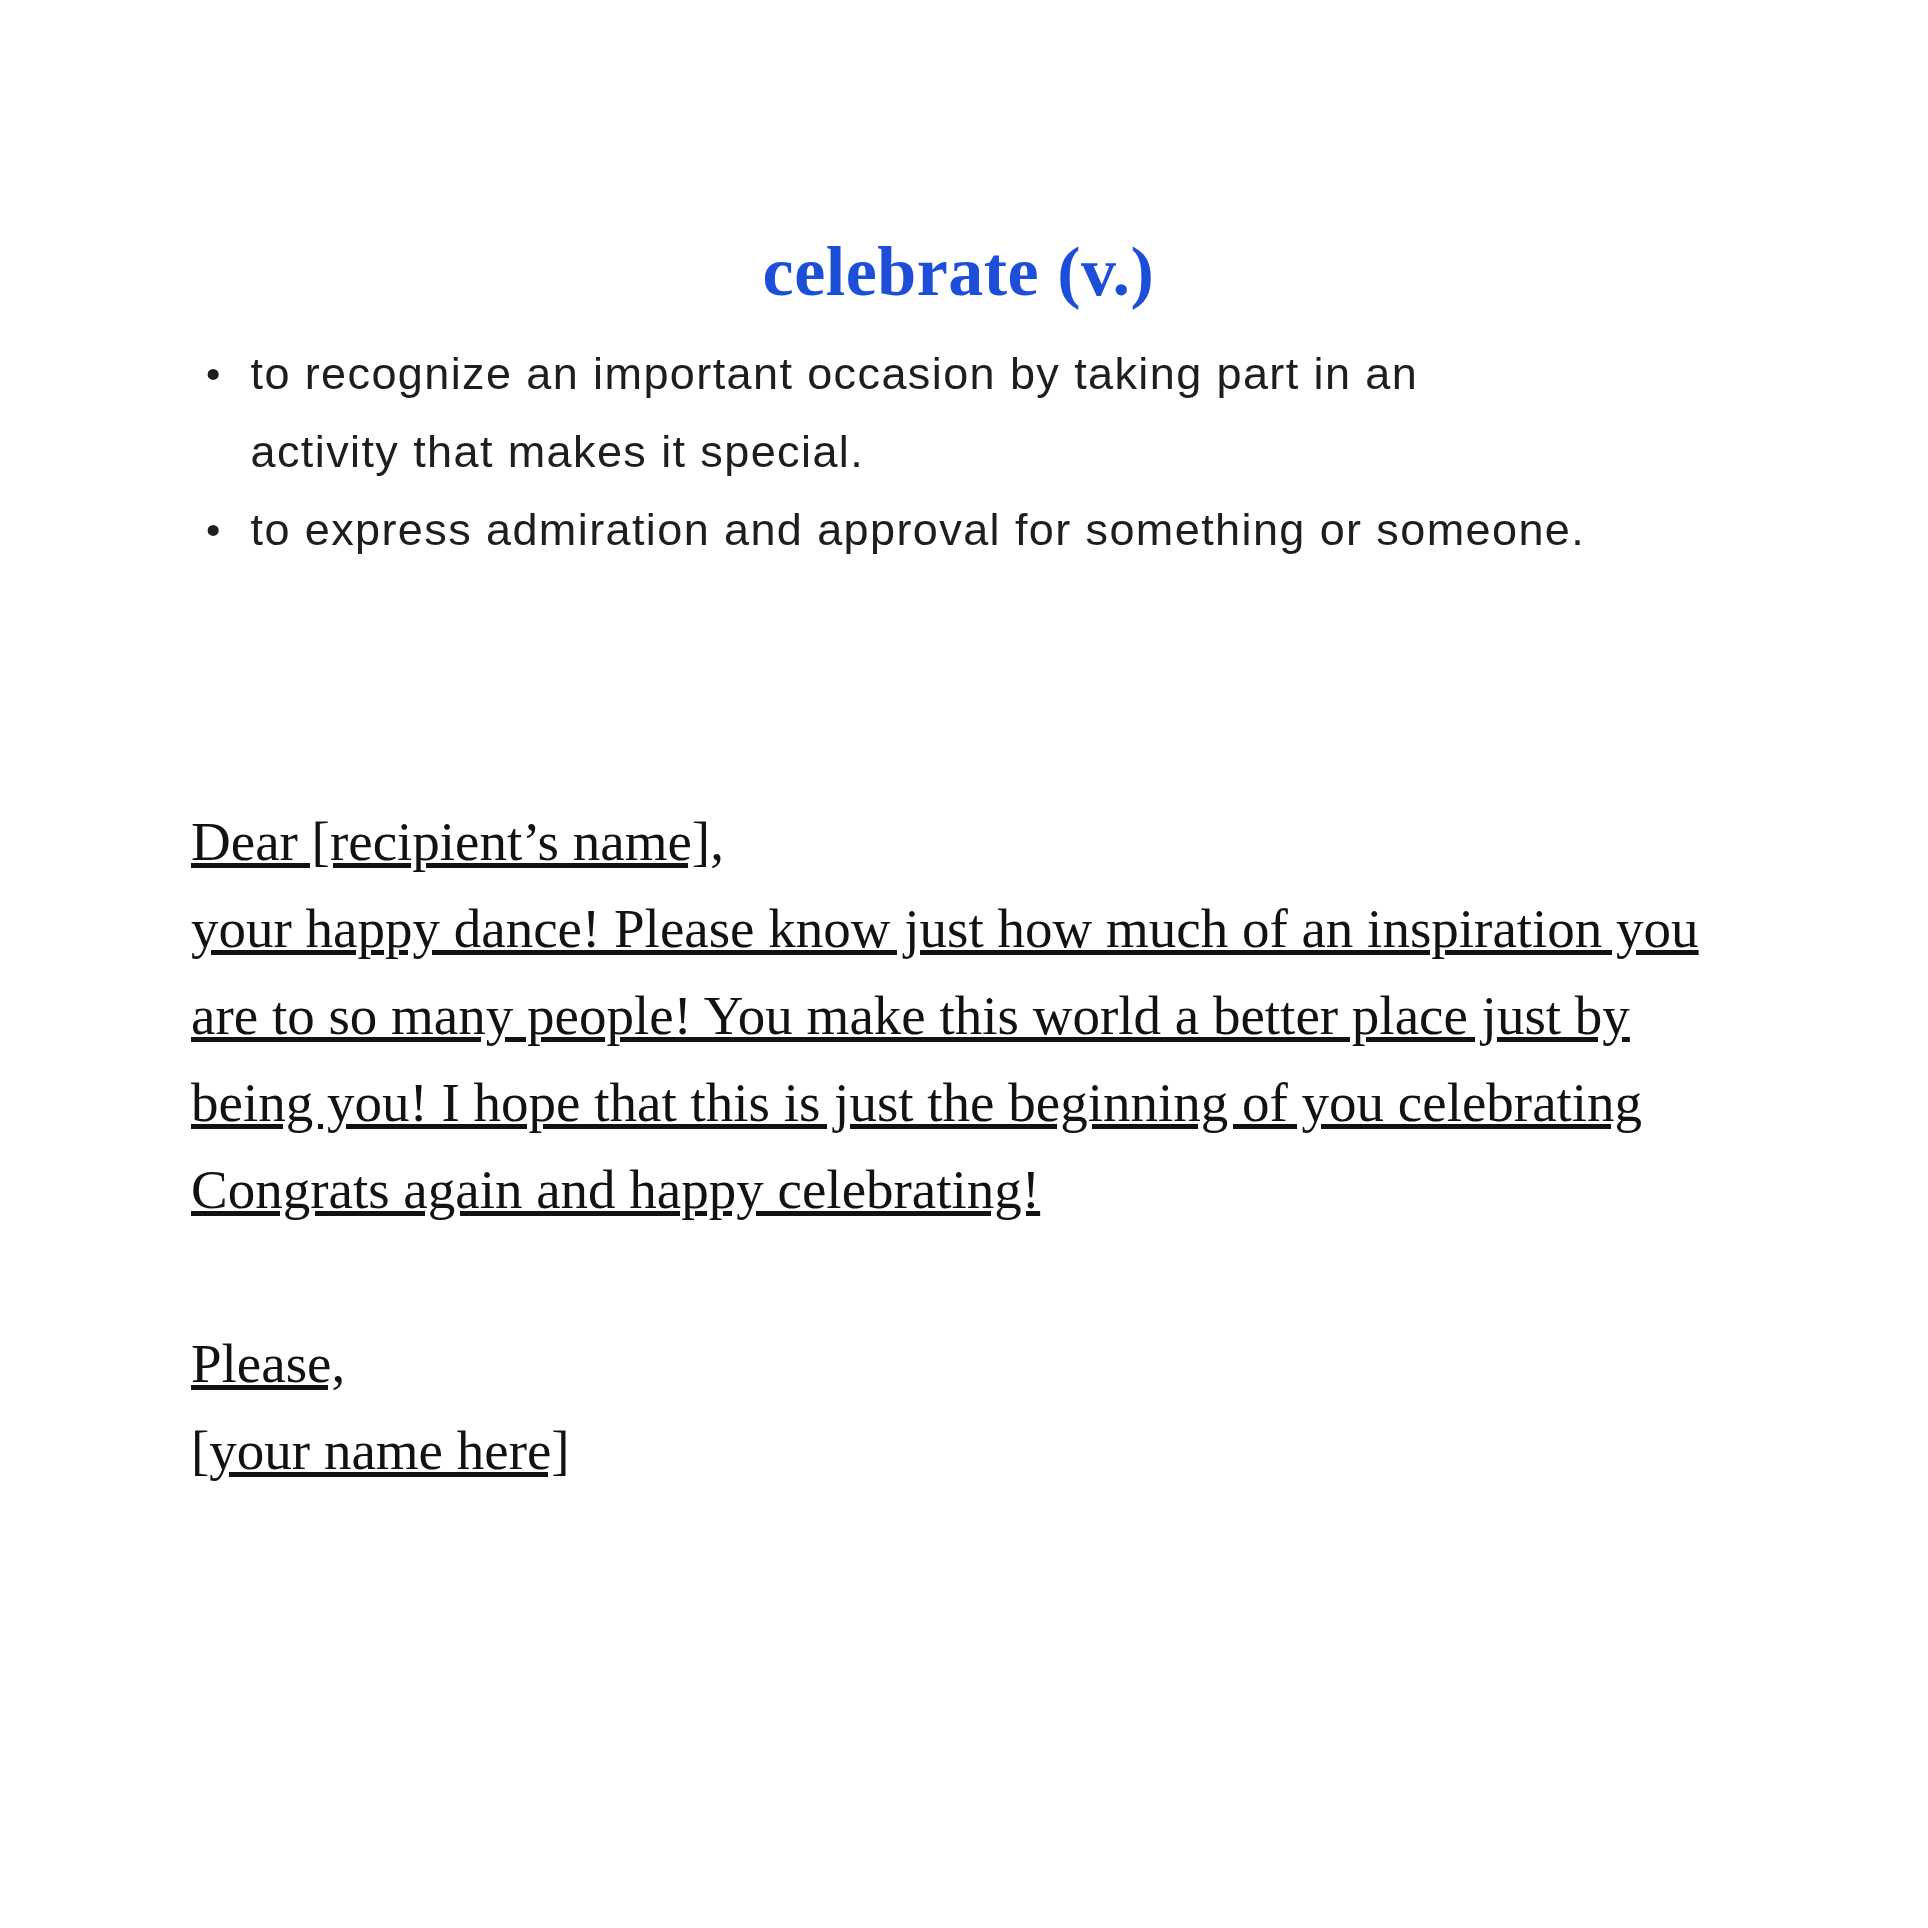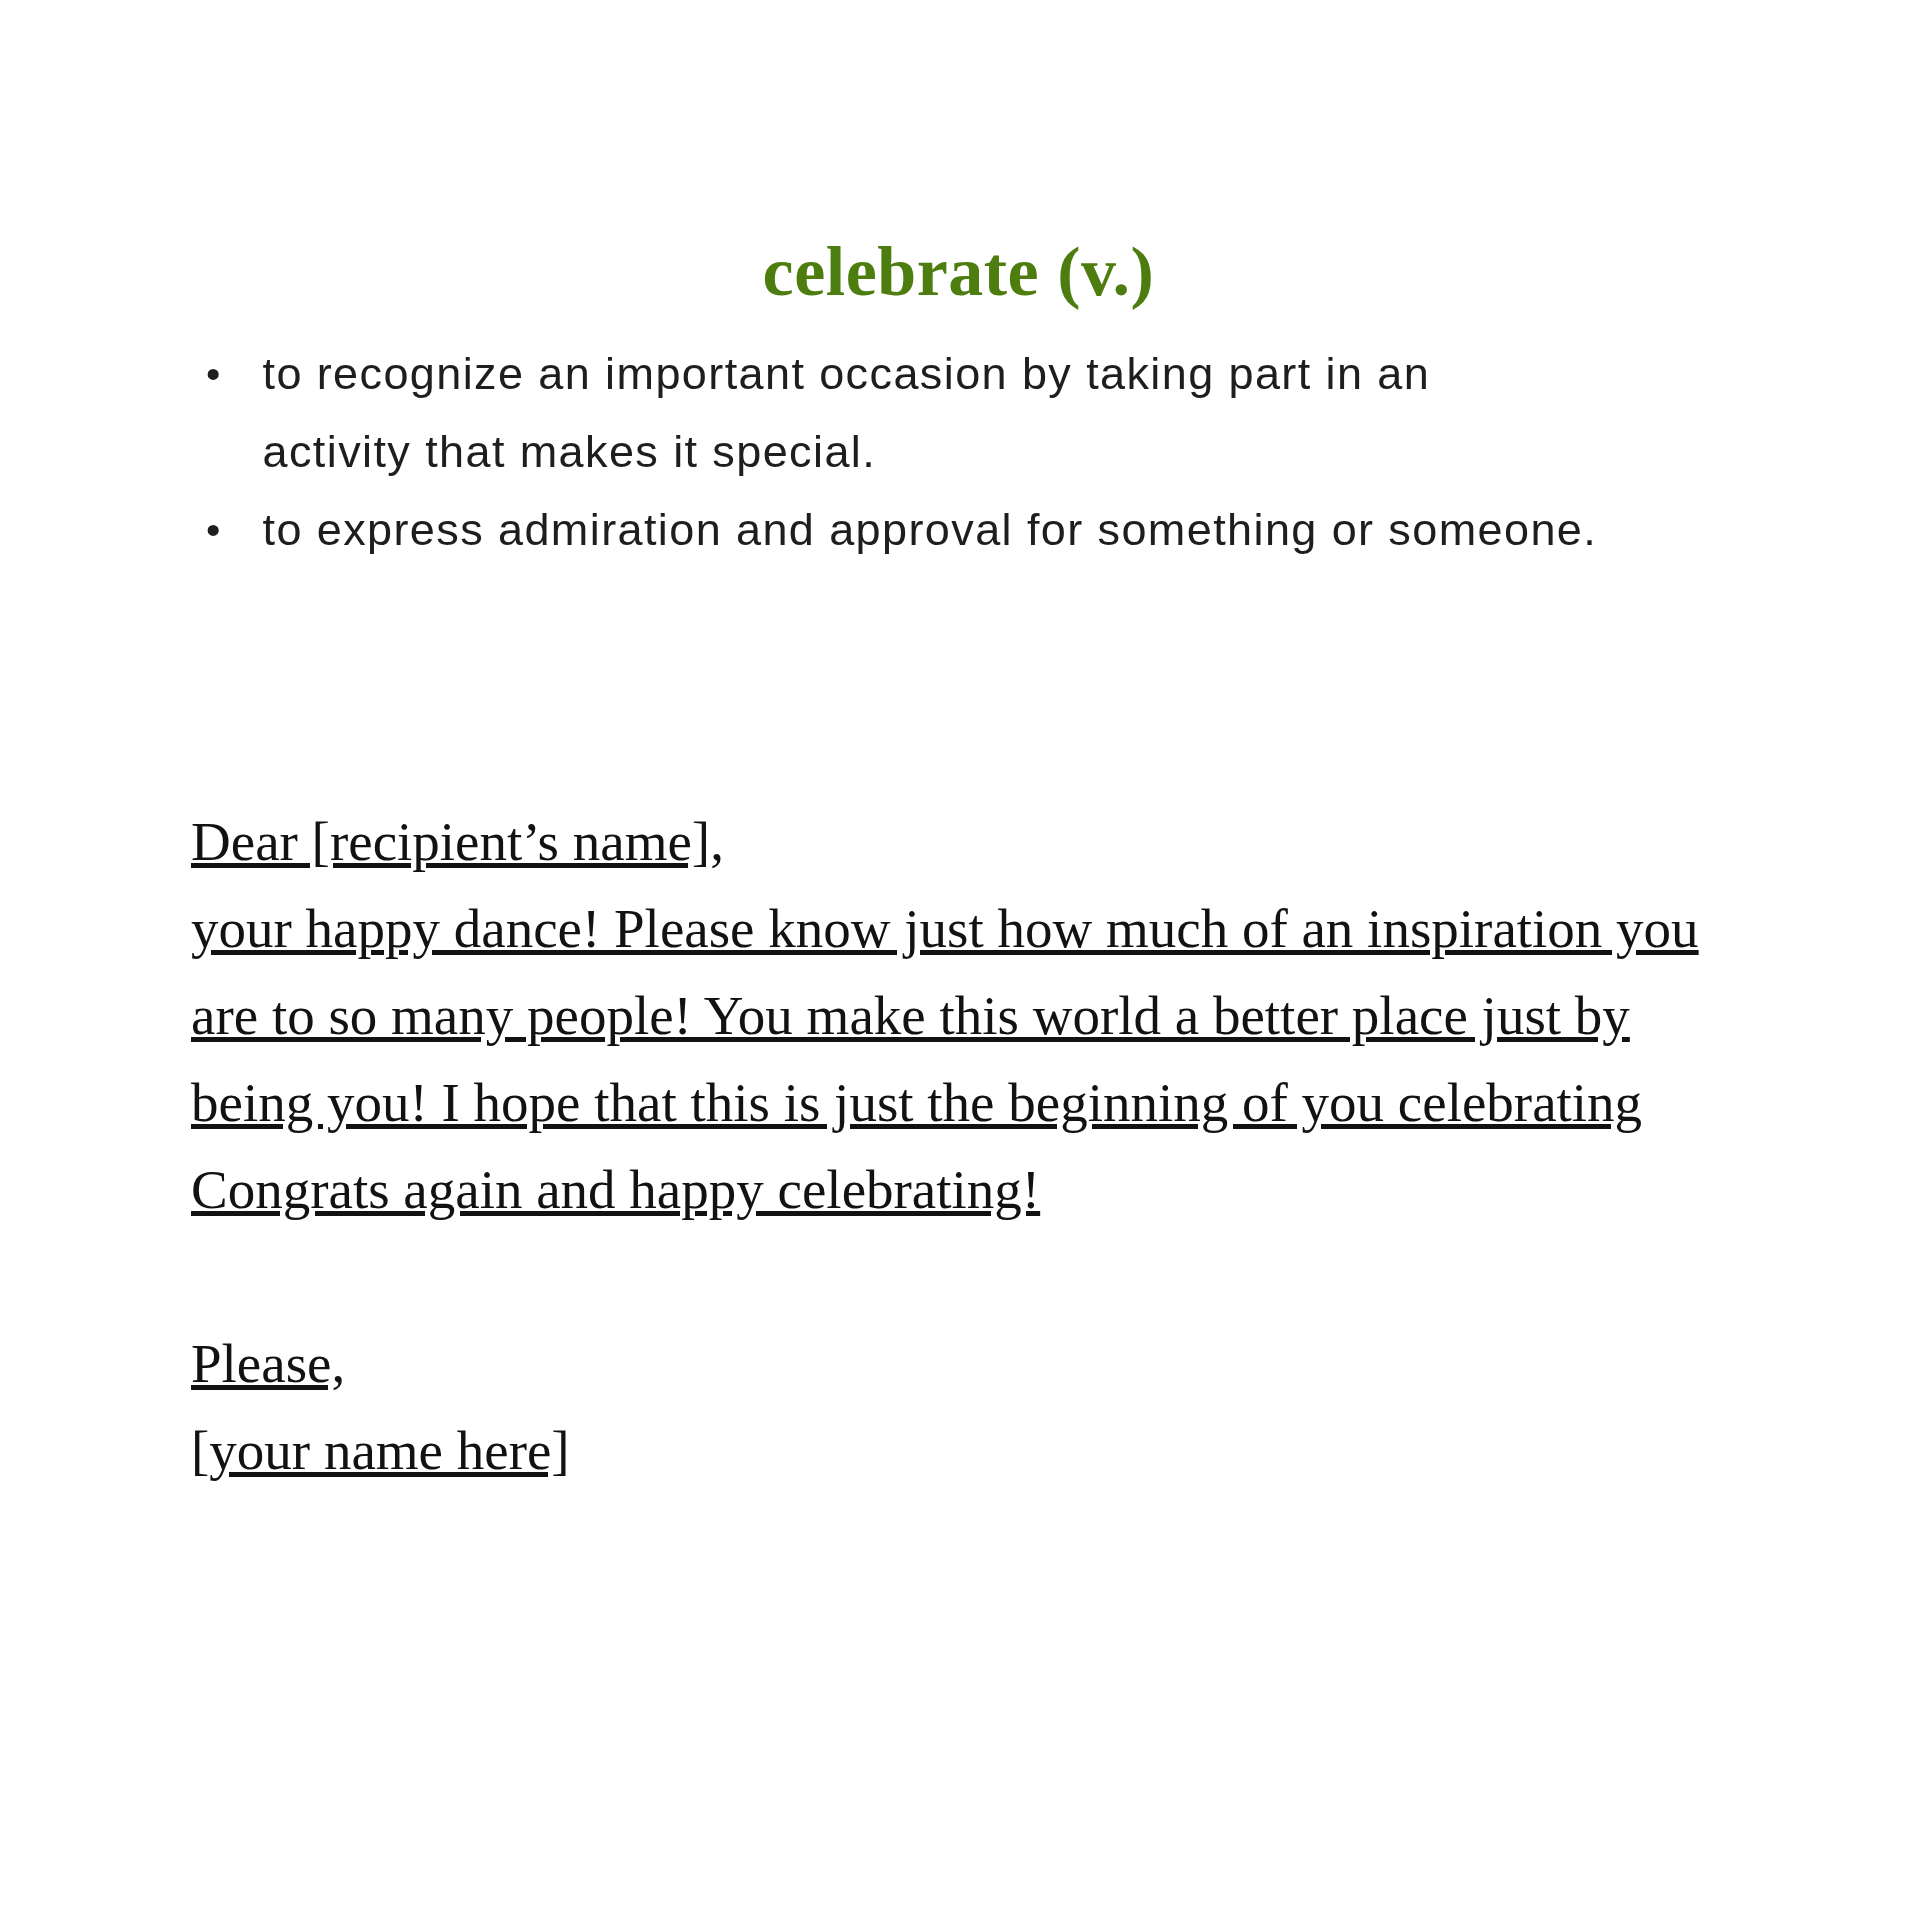--- a/index.html
+++ b/index.html
@@ -20,21 +20,21 @@
   }
   .title {
     margin: 237px 0 0 0;
     width: 1535px;
     text-align: center;
     font-family: "Liberation Serif", serif;
     font-weight: 600;
     font-size: 70px;
     line-height: 70px;
     letter-spacing: 0.5px;
-    color: #4d7c0f;
+    color: #1d4ed8;
   }
   .bullets {
     list-style: none;
     margin: 28px 0 0 0;
     padding: 0;
     font-family: "Liberation Sans", sans-serif;
     font-weight: 400;
     font-size: 45px;
     line-height: 78px;
     letter-spacing: 1.4px;
@@ -46,21 +46,20 @@
   }
   .dot {
     flex: none;
     width: 24.5px;
     margin-left: 15px;
     margin-right: 20px;
     font-size: 41px;
   }
   .bullet-text {
     display: block;
-    margin-left: 12px;
   }
   .bline {
     display: block;
     white-space: nowrap;
   }
   .letter {
     margin-top: 229px;
     font-family: "Liberation Serif", serif;
     font-weight: 400;
     font-size: 55px;

